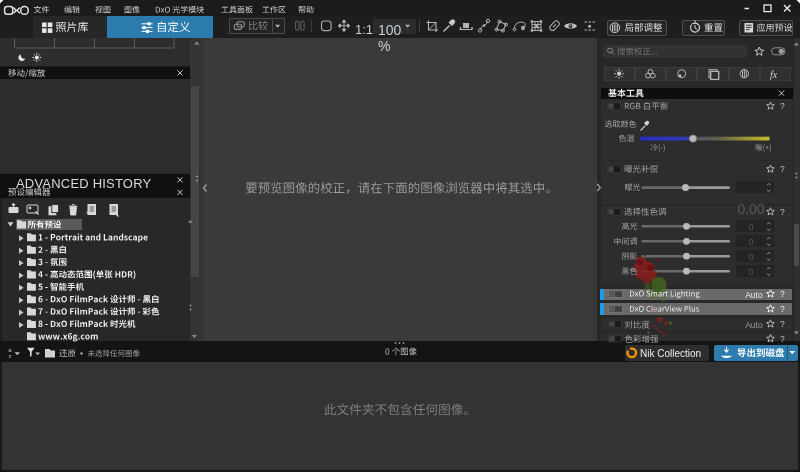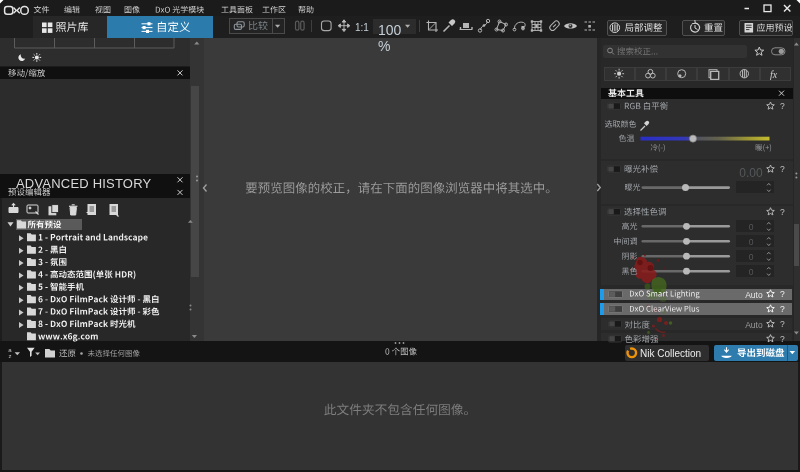--- a/index.html
+++ b/index.html
@@ -69,25 +69,25 @@
 <div class="a" style="left:713.5px;top:345px;width:73px;height:16px;background:#2e7cae;border-radius:2px 0 0 2px"></div>
 <div class="a" style="left:787.5px;top:345px;width:10px;height:16px;background:#2e7cae;border-radius:0 2px 2px 0"></div>
 <div class="a" style="left:786.5px;top:345px;width:1px;height:16px;background:#1b5a80"></div>
 
 <div class="a" style="left:0;top:362px;width:800px;height:110px;background:#333333"></div>
 <div class="a" style="left:0;top:362px;width:2px;height:110px;background:#1a1a1a"></div>
 <div class="a" style="left:798px;top:362px;width:2px;height:110px;background:#1a1a1a"></div>
 <div class="a" style="left:0;top:469.5px;width:800px;height:2.5px;background:#161616"></div>
 
 <div class="a" style="left:16px;top:175.5px;width:150px;font-size:13px;letter-spacing:0.2px;color:#d8d8d8">ADVANCED HISTORY</div>
-<div class="a" style="left:355px;top:21.5px;width:24px;font-size:10px;color:#c3ced6">1:1</div>
+<div class="a" style="left:355px;top:21.5px;width:24px;font-size:13px;color:#c3ced6">1:1</div>
 <div class="a" style="left:378px;top:21.5px;width:30px;font-size:14px;color:#c3ced6">100 %</div>
 <div class="a" style="left:745.2px;top:290px;font-size:8.5px;color:#e8e8e8">Auto</div>
 <div class="a" style="left:745.2px;top:319.7px;font-size:8.5px;color:#9a9a9a">Auto</div>
-<div class="a" style="left:736px;top:166px;width:30px;text-align:center;font-size:12px;color:#55575a">0.00</div>
+<div class="a" style="left:736px;top:201px;width:30px;text-align:center;font-size:14px;color:#55575a">0.00</div>
 <div class="a" style="left:736px;top:222.2px;width:30px;text-align:center;font-size:8.5px;color:#55575a">0</div>
 <div class="a" style="left:736px;top:237.2px;width:30px;text-align:center;font-size:8.5px;color:#55575a">0</div>
 <div class="a" style="left:736px;top:252.1px;width:30px;text-align:center;font-size:8.5px;color:#55575a">0</div>
 <div class="a" style="left:736px;top:267.1px;width:30px;text-align:center;font-size:8.5px;color:#55575a">0</div>
 <div class="a" style="left:640px;top:348px;font-size:10px;color:#ececec">Nik Collection</div>
 
 <svg class="a" style="left:0;top:0" width="800" height="472" viewBox="0 0 800 472">
 
 <path d="M0,0 L3.5,0 L0,3.5 Z" fill="#ffffff"></path>
 <path d="M800,0 L796.5,0 L800,3.5 Z" fill="#ffffff"></path>

